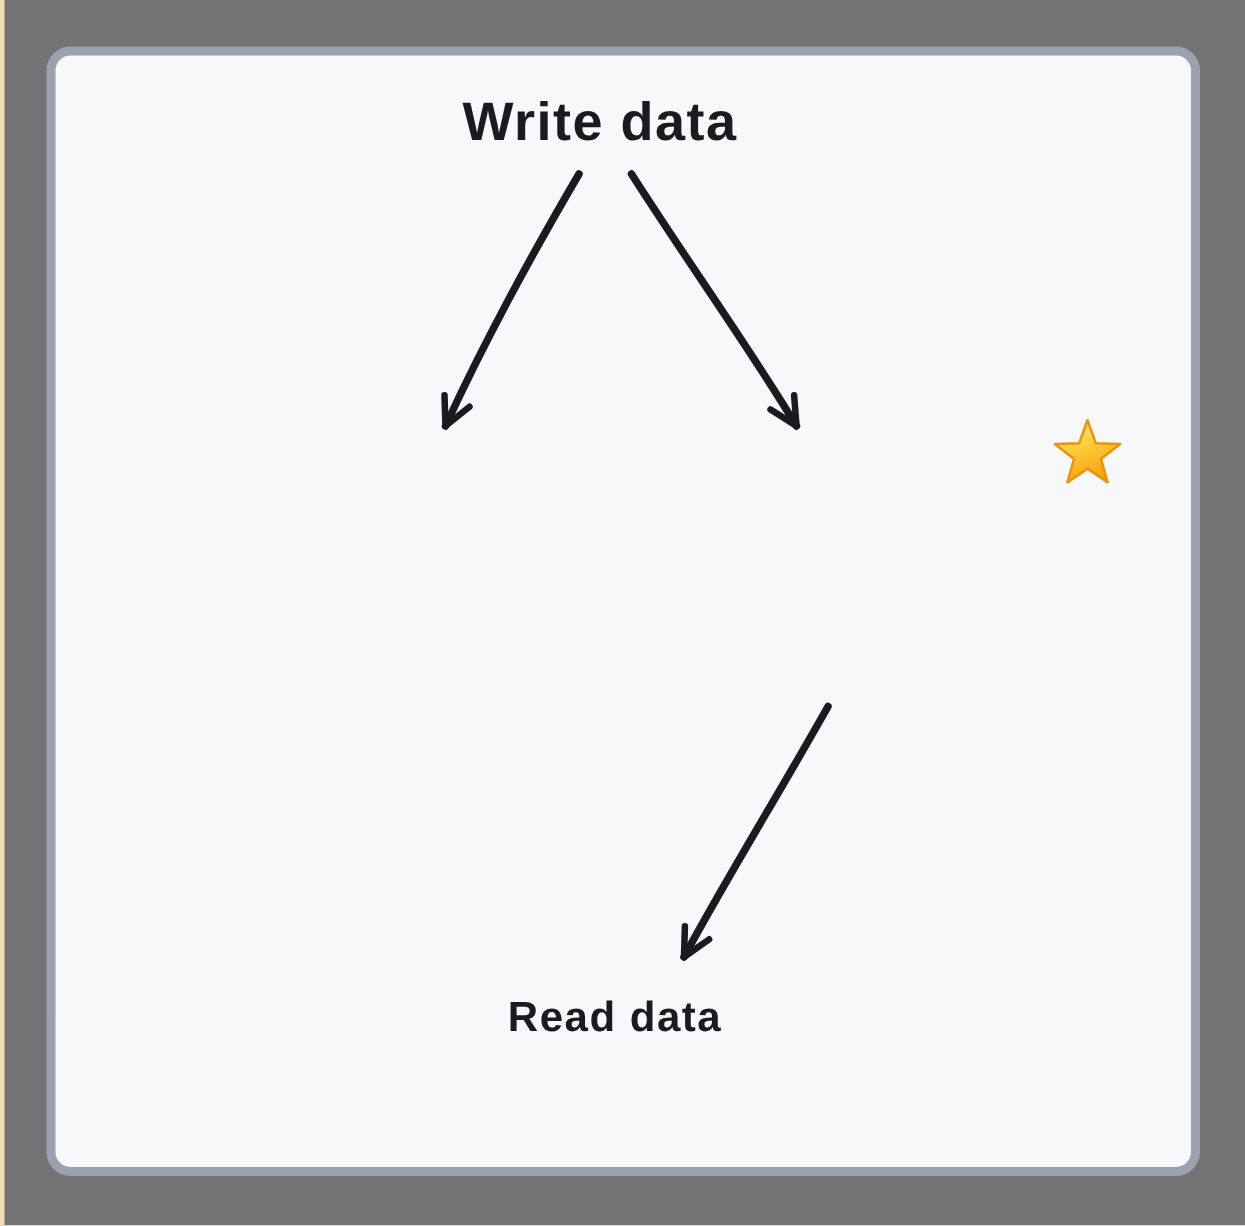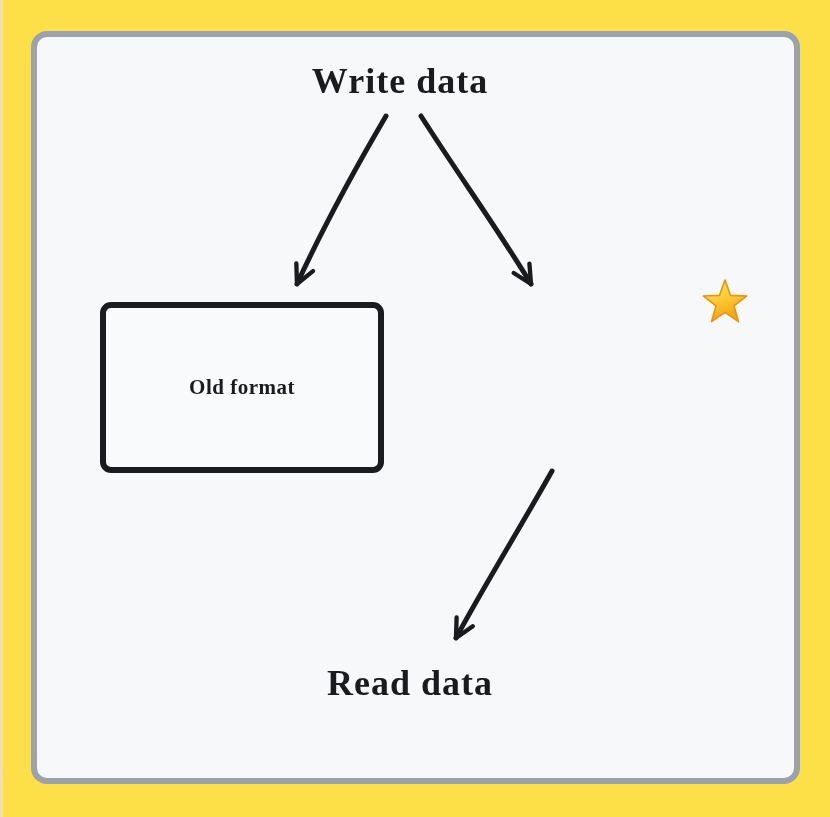--- a/index.html
+++ b/index.html
@@ -1,21 +1,21 @@
 <!DOCTYPE html>
 <html><head>
 <meta charset="utf-8">
 <style>
   html, body { margin: 0; padding: 0; }
   .page {
     position: relative;
     width: 830px;
     height: 817px;
-    background: #fde047;
-    font-family: Liberation Serif, serif;
+    background: #737373;
+    font-family: Liberation Sans, sans-serif;
     overflow: hidden;
   }
   .edge-strip {
     position: absolute;
     left: 0; top: 0;
     width: 3px; height: 100%;
     background: #f3ddb3;
   }
   .frame {
     position: absolute;
@@ -28,21 +28,21 @@
   }
   .label {
     position: absolute;
     color: #1b1b1f;
     font-weight: 700;
     letter-spacing: 1px;
     text-align: center;
     white-space: nowrap;
   }
   .title-write { left: 240px; top: 60px;  width: 320px; font-size: 36px; }
-  .title-read  { left: 250px; top: 662px; width: 320px; font-size: 36px; }
+  .title-read  { left: 250px; top: 662px; width: 320px; font-size: 28px; }
   .node {
     position: absolute;
     border: 6px solid #1b1b1f;
     border-radius: 11px;
     background: #f9fafb;
     box-sizing: border-box;
     display: flex;
     align-items: center;
     justify-content: center;
   }
@@ -80,23 +80,20 @@
     <defs>
       <marker id="ah" viewBox="0 0 12 12" refX="10" refY="6" markerWidth="5.5" markerHeight="5.5" orient="auto">
         <path d="M2 2 L10 6 L2 10" fill="none" stroke="#1b1b1f" stroke-width="1.9" stroke-linecap="round" stroke-linejoin="round"></path>
       </marker>
     </defs>
     <path d="M386,116 C352,174 320,234 297,284" fill="none" stroke="#1b1b1f" stroke-width="5" stroke-linecap="round" marker-end="url(#ah)"></path>
     <path d="M421,116 C458,174 501,234 531,284" fill="none" stroke="#1b1b1f" stroke-width="5" stroke-linecap="round" marker-end="url(#ah)"></path>
     <path d="M552,471 C520,528 484,586 456,638" fill="none" stroke="#1b1b1f" stroke-width="5" stroke-linecap="round" marker-end="url(#ah)"></path>
   </svg>
 
-  <div class="node node-old">
-    <span class="node-label">Old format</span>
-  </div>
 
 
   <svg class="star-badge" viewBox="0 0 48 48" xmlns="http://www.w3.org/2000/svg">
     <defs>
       <linearGradient id="starGrad" x1="0" y1="0" x2="0.4" y2="1">
         <stop offset="0" stop-color="#ffe98a"></stop>
         <stop offset="0.45" stop-color="#ffd23e"></stop>
         <stop offset="1" stop-color="#f2a512"></stop>
       </linearGradient>
     </defs>

